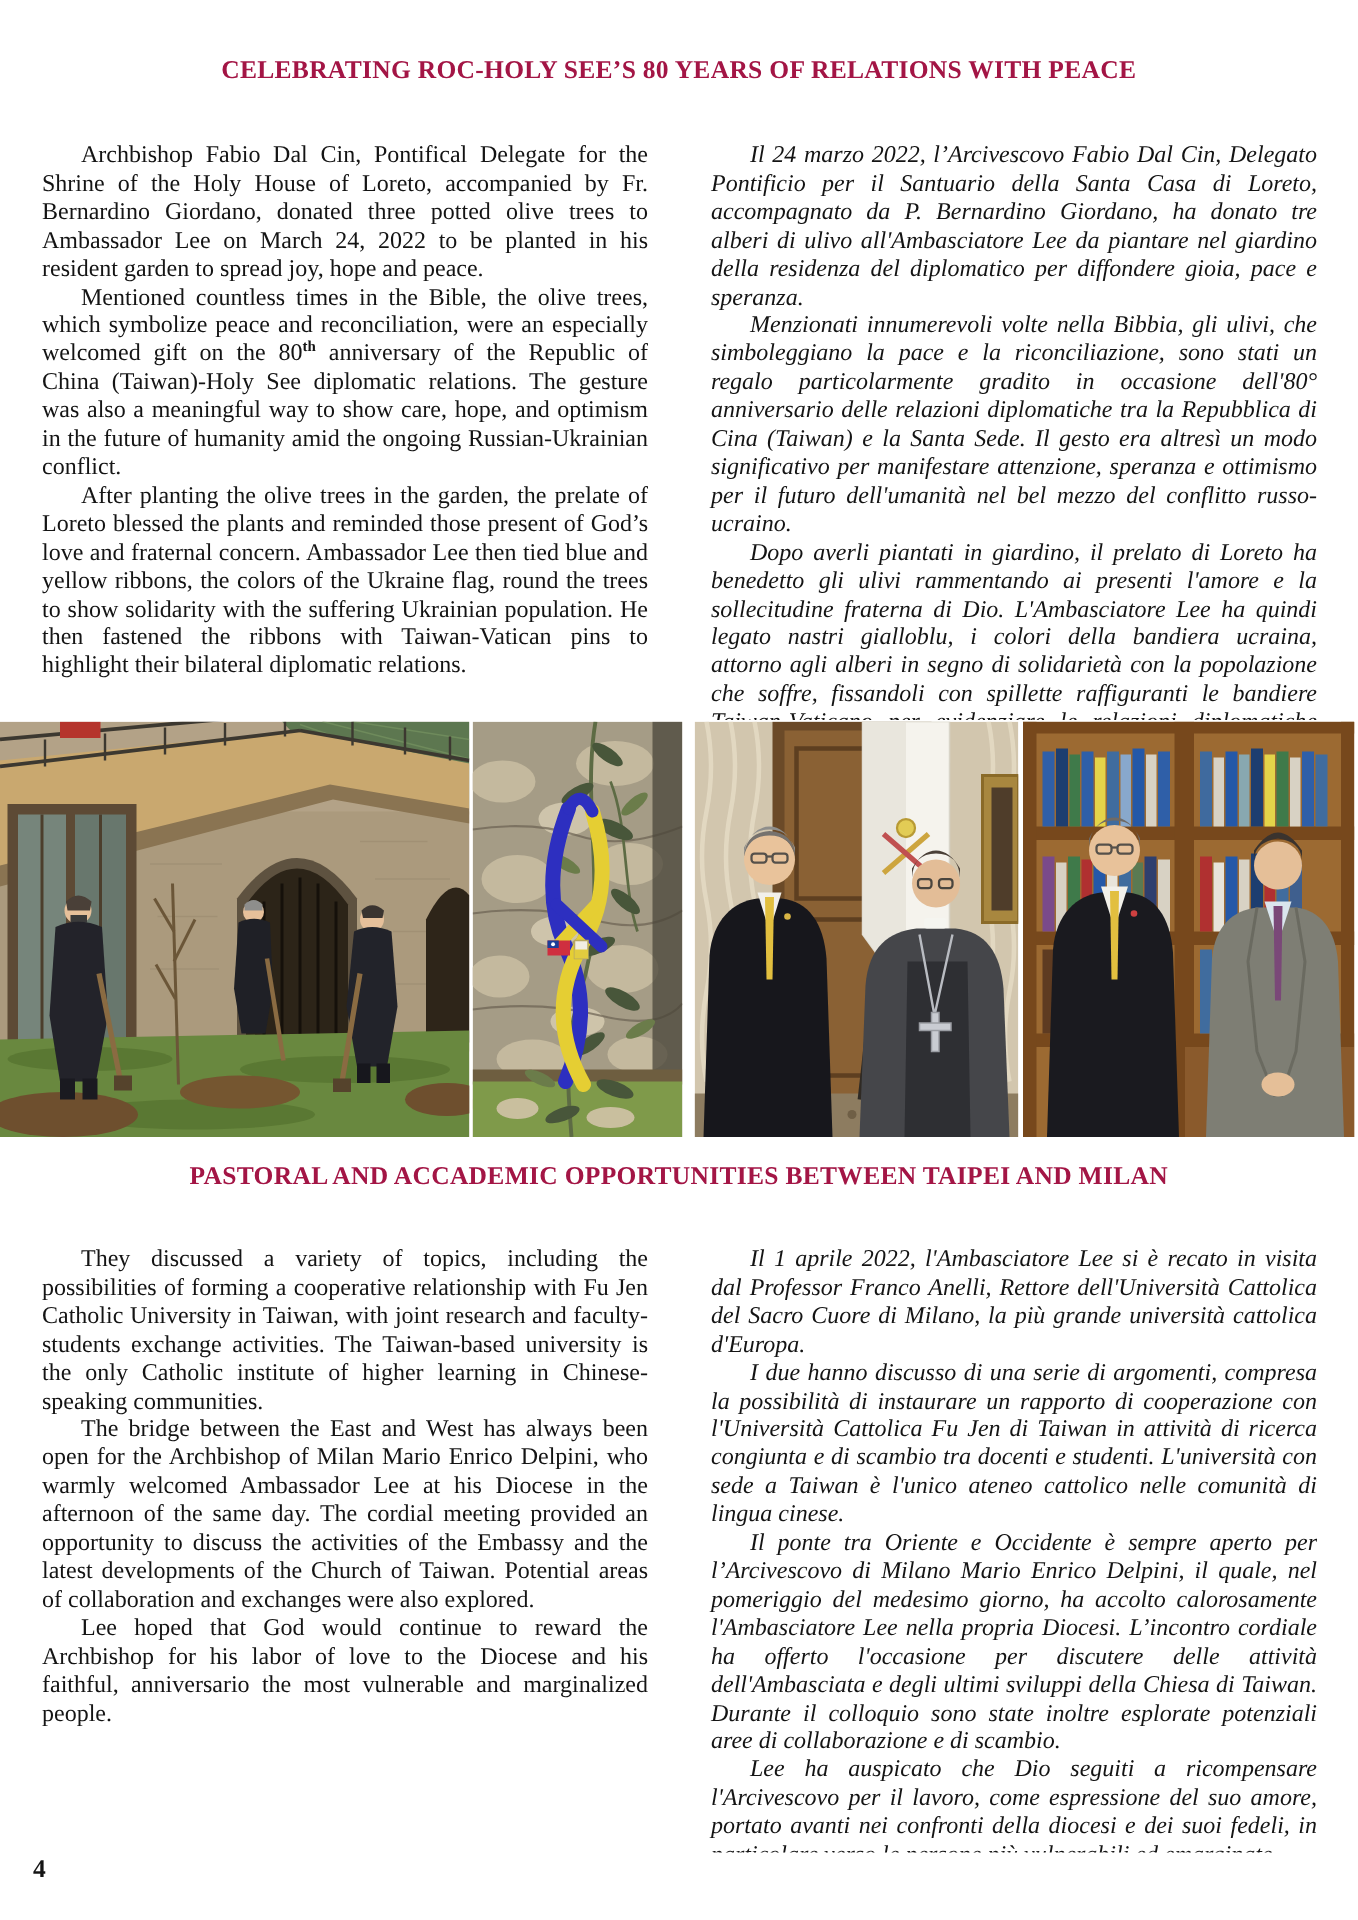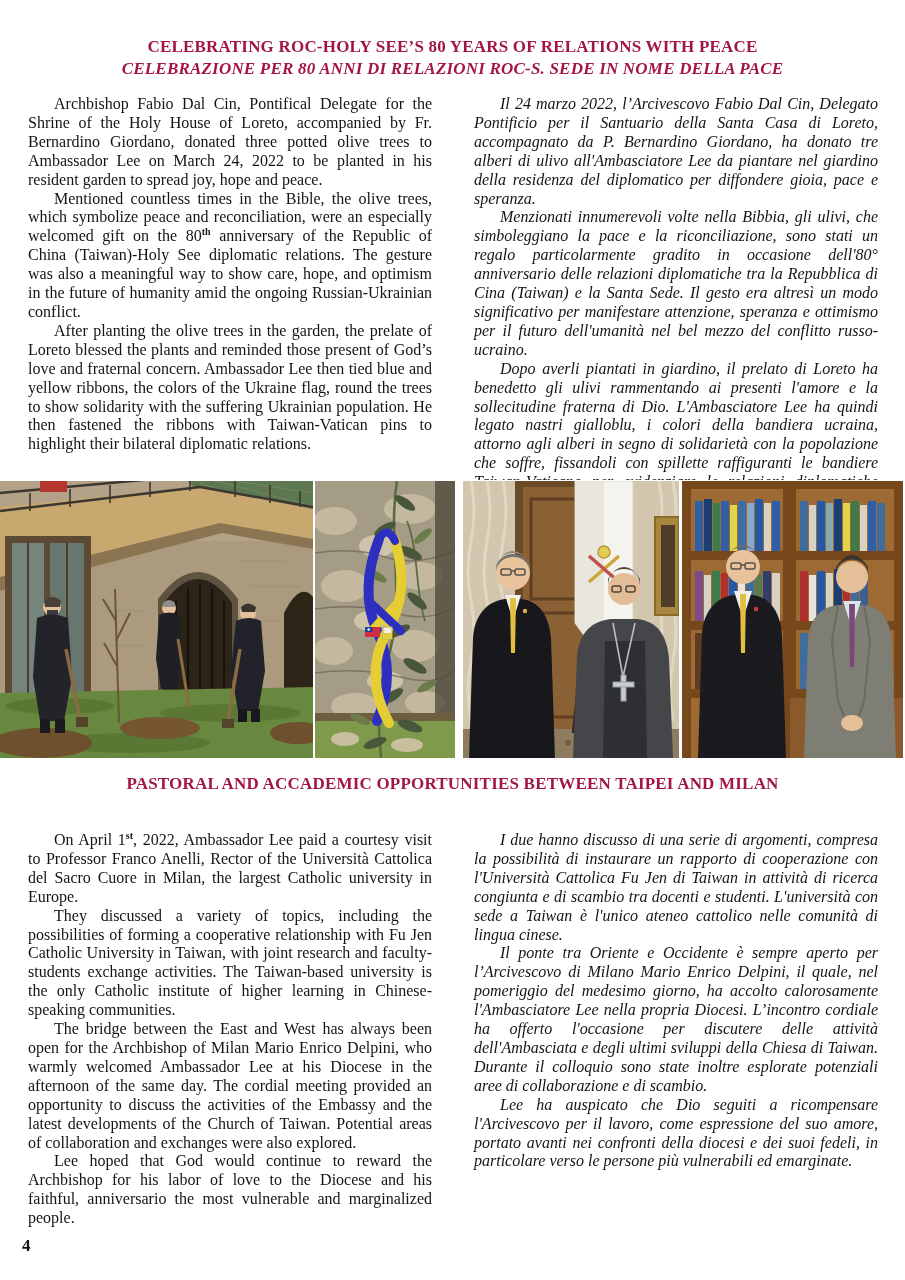--- a/index.html
+++ b/index.html
@@ -32,21 +32,20 @@
   .p4 { width:221px; margin-left:3px; }
   .page-number {
     position:absolute; left:22px; top:1236px; font-weight:bold; font-size:17px;
   }
 </style>
 </head>
 <body>
 
 <div class="section-title" style="top:36px;">
   <div class="t1">CELEBRATING ROC-HOLY SEE’S 80 YEARS OF RELATIONS WITH PEACE</div>
-  <div class="t2">CELEBRAZIONE PER 80 ANNI DI RELAZIONI ROC-S. SEDE IN NOME DELLA PACE</div>
 </div>
 
 <div class="two-col" style="top:95px; height:385px;">
   <div class="col english">
       <p>Archbishop Fabio Dal Cin, Pontifical Delegate for the Shrine of the Holy House of Loreto, accompanied by Fr. Bernardino Giordano, donated three potted olive trees to Ambassador Lee on March 24, 2022 to be planted in his resident garden to spread joy, hope and peace.</p>
       <p>Mentioned countless times in the Bible, the olive trees, which symbolize peace and reconciliation, were an especially welcomed gift on the 80<sup>th</sup> anniversary of the Republic of China (Taiwan)-Holy See diplomatic relations. The gesture was also a meaningful way to show care, hope, and optimism in the future of humanity amid the ongoing Russian-Ukrainian conflict.</p>
       <p>After planting the olive trees in the garden, the prelate of Loreto blessed the plants and reminded those present of God’s love and fraternal concern. Ambassador Lee then tied blue and yellow ribbons, the colors of the Ukraine flag, round the trees to show solidarity with the suffering Ukrainian population. He then fastened the ribbons with Taiwan-Vatican pins to highlight their bilateral diplomatic relations.</p>
     </div>
   <div class="col italian">
       <p>Il 24 marzo 2022, l’Arcivescovo Fabio Dal Cin, Delegato Pontificio per il Santuario della Santa Casa di Loreto, accompagnato da P. Bernardino Giordano, ha donato tre alberi di ulivo all'Ambasciatore Lee da piantare nel giardino della residenza del diplomatico per diffondere gioia, pace e speranza.</p>
@@ -427,25 +426,25 @@
     </svg>
   </div>
 </div>
 
 <div class="section-title" style="top:773px;">
   <div class="t1">PASTORAL AND ACCADEMIC OPPORTUNITIES BETWEEN TAIPEI AND MILAN</div>
 </div>
 
 <div class="two-col" style="top:831px; height:404px;">
   <div class="col english">
-      <p>On April 1<sup>st</sup>, 2022, Ambassador Lee paid a courtesy visit to Professor Franco Anelli, Rector of the Università Cattolica del Sacro Cuore in Milan, the largest Catholic university in Europe.</p>
       <p>They discussed a variety of topics, including the possibilities of forming a cooperative relationship with Fu Jen Catholic University in Taiwan, with joint research and faculty-students exchange activities. The Taiwan-based university is the only Catholic institute of higher learning in Chinese-speaking communities.</p>
       <p>The bridge between the East and West has always been open for the Archbishop of Milan Mario Enrico Delpini, who warmly welcomed Ambassador Lee at his Diocese in the afternoon of the same day. The cordial meeting provided an opportunity to discuss the activities of the Embassy and the latest developments of the Church of Taiwan. Potential areas of collaboration and exchanges were also explored.</p>
       <p>Lee hoped that God would continue to reward the Archbishop for his labor of love to the Diocese and his faithful, anniversario the most vulnerable and marginalized people.</p>
     </div>
   <div class="col italian">
+      <p>Il 1 aprile 2022, l'Ambasciatore Lee si è recato in visita dal Professor Franco Anelli, Rettore dell'Università Cattolica del Sacro Cuore di Milano, la più grande università cattolica d'Europa.</p>
       <p>I due hanno discusso di una serie di argomenti, compresa la possibilità di instaurare un rapporto di cooperazione con l'Università Cattolica Fu Jen di Taiwan in attività di ricerca congiunta e di scambio tra docenti e studenti. L'università con sede a Taiwan è l'unico ateneo cattolico nelle comunità di lingua cinese.</p>
       <p>Il ponte tra Oriente e Occidente è sempre aperto per l’Arcivescovo di Milano Mario Enrico Delpini, il quale, nel pomeriggio del medesimo giorno, ha accolto calorosamente l'Ambasciatore Lee nella propria Diocesi. L’incontro cordiale ha offerto l'occasione per discutere delle attività dell'Ambasciata e degli ultimi sviluppi della Chiesa di Taiwan. Durante il colloquio sono state inoltre esplorate potenziali aree di collaborazione e di scambio.</p>
       <p>Lee ha auspicato che Dio seguiti a ricompensare l'Arcivescovo per il lavoro, come espressione del suo amore, portato avanti nei confronti della diocesi e dei suoi fedeli, in particolare verso le persone più vulnerabili ed emarginate.</p>
     </div>
 </div>
 
 <div class="page-number">4</div>
 
 </body></html>

